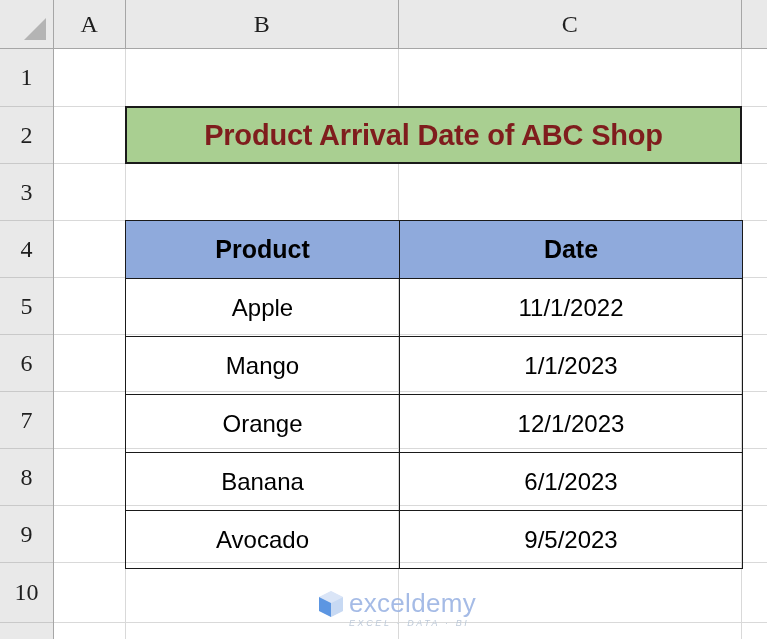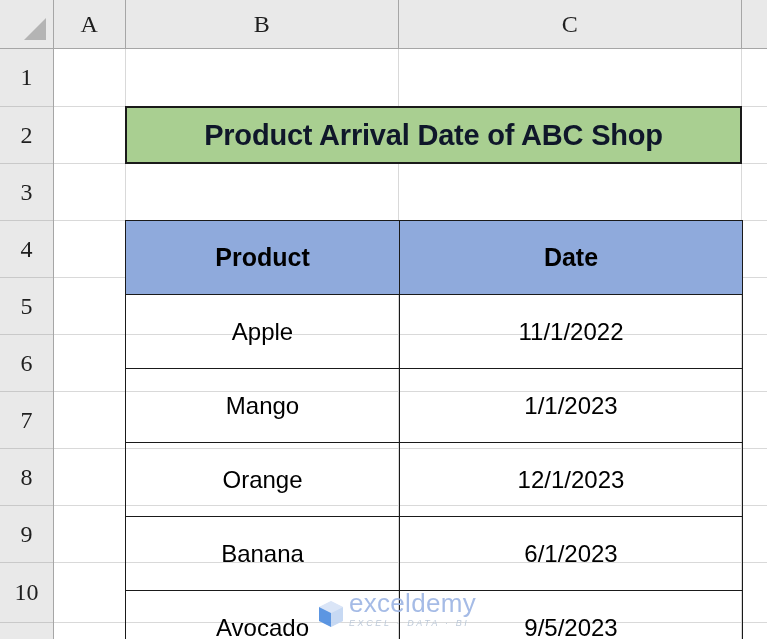--- a/index.html
+++ b/index.html
@@ -126,21 +126,21 @@
     width: 617px;
     height: 58px;
     background: #a9cf91;
     border: 2px solid #1a1a1a;
     box-sizing: border-box;
     display: flex;
     align-items: center;
     justify-content: center;
     font-size: 29px;
     font-weight: bold;
-    color: #0f172a;
+    color: #7f1d1d;
     font-family: "Liberation Sans", sans-serif;
     letter-spacing: -.2px;
   }
 
   
   .data-table {
     position: absolute;
     left: 125px;
     top: 220px;
     width: 617px;
@@ -148,37 +148,37 @@
     table-layout: fixed;
   }
   .data-table td {
     border: 1.5px solid #1a1a1a;
     height: 57px;
     text-align: center;
     vertical-align: middle;
     font-size: 24px;
     color: #000000;
     font-family: "Liberation Sans", sans-serif;
-    padding: 8px;
+    padding: 0;
   }
   .data-table thead td {
     background: #8faadc;
     font-weight: bold;
     font-size: 25px;
   }
   .col-product { width: 274px; }
   .col-date { width: 343px; }
 
   
   .watermark {
     position: absolute;
     left: 318px;
     top: 590px;
     display: flex;
-    align-items: flex-end;
+    align-items: flex-start;
     pointer-events: none;
     opacity: .92;
   }
   .wm-cube {
     width: 26px;
     height: 28px;
     margin-right: 5px;
     position: relative;
     flex: 0 0 auto;
   }

